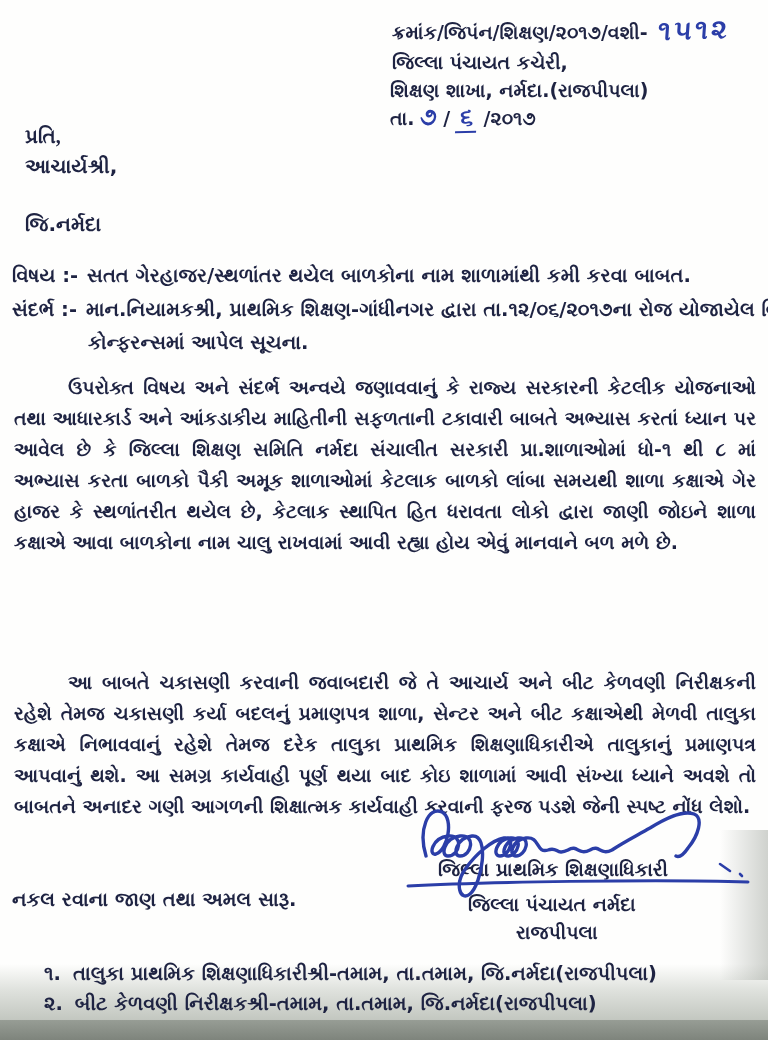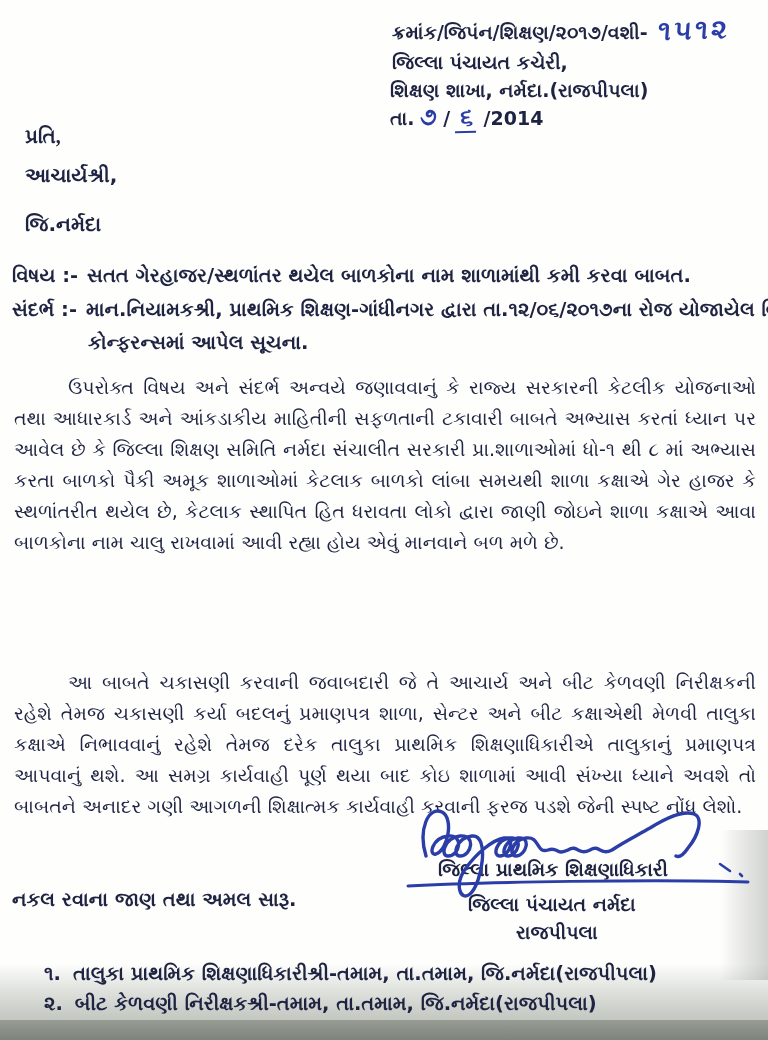--- a/index.html
+++ b/index.html
@@ -22,21 +22,21 @@
   .hand-ref{font-size:27px;margin-left:10px;}
   .hand-digit{font-size:24px;letter-spacing:0;margin:0 6px;}
   .hand-digit.u{border-bottom:2px solid #2b3ea8;padding:0 4px;}
   .addr{font-size:20px;line-height:29px;white-space:nowrap;}
   .subj-row{display:flex;align-items:center;font-size:19.5px;line-height:28px;white-space:nowrap;}
   .subj-label{flex:0 0 auto;margin-right:9px;}
   .body-para{
     width:742px;
     font-size:19px;line-height:31px;
     text-align:justify;text-indent:54px;
-    font-weight:400;
+    font-weight:700;
   }
   .sig-line{font-size:19px;white-space:nowrap;}
   .cc-head{font-size:19.5px;white-space:nowrap;}
   .cc-item{display:flex;font-size:19.5px;white-space:nowrap;}
   .cc-num{margin-right:12px;}
   
   .band-light{
     position:absolute;left:0;right:0;top:964px;height:58px;z-index:1;
     background:linear-gradient(180deg,rgba(185,191,182,0) 0%,rgba(185,191,182,0.45) 45%,rgba(172,178,169,0.75) 100%);
   }
@@ -65,25 +65,25 @@
     <span class="hand hand-ref">૧૫૧૨</span>
   </div>
   <div class="abs hdr print" style="left:390px;top:77px;">શિક્ષણ શાખા, નર્મદા.(રાજપીપલા)</div>
   <div class="abs hdr print" style="left:392px;top:49px;">જિલ્લા પંચાયત કચેરી,</div>
   <div class="abs hdr print" style="left:390px;top:104px;display:flex;align-items:baseline;">
     <span>તા.</span>
     <span class="hand hand-digit">૭</span>
     <span>/</span>
     <span class="hand hand-digit u">૬</span>
     <span>/</span>
-    <span>2014</span>
+    <span>૨૦૧૭</span>
   </div>
 
   <div class="abs addr print" style="left:25px;top:122px;font-family:Liberation Serif, serif;">પ્રતિ,</div>
-  <div class="abs addr print" style="left:25px;top:152px;margin-top:9px;">આચાર્યશ્રી,</div>
+  <div class="abs addr print" style="left:25px;top:152px;">આચાર્યશ્રી,</div>
   <div class="abs addr print" style="left:25px;top:210px;">જિ.નર્મદા</div>
 
   <div class="abs subj-row print" style="left:12px;top:262px;">
     <span class="subj-label">વિષય :-</span>
     <span>સતત ગેરહાજર/સ્થળાંતર થયેલ બાળકોના નામ શાળામાંથી કમી કરવા બાબત.</span>
   </div>
   <div class="abs subj-row print" style="left:12px;top:296px;">
     <span class="subj-label">સંદર્ભ :-</span>
     <span>માન.નિયામકશ્રી, પ્રાથમિક શિક્ષણ-ગાંધીનગર દ્વારા તા.૧૨/૦૬/૨૦૧૭ના રોજ યોજાયેલ વિડિયો</span>
   </div>

